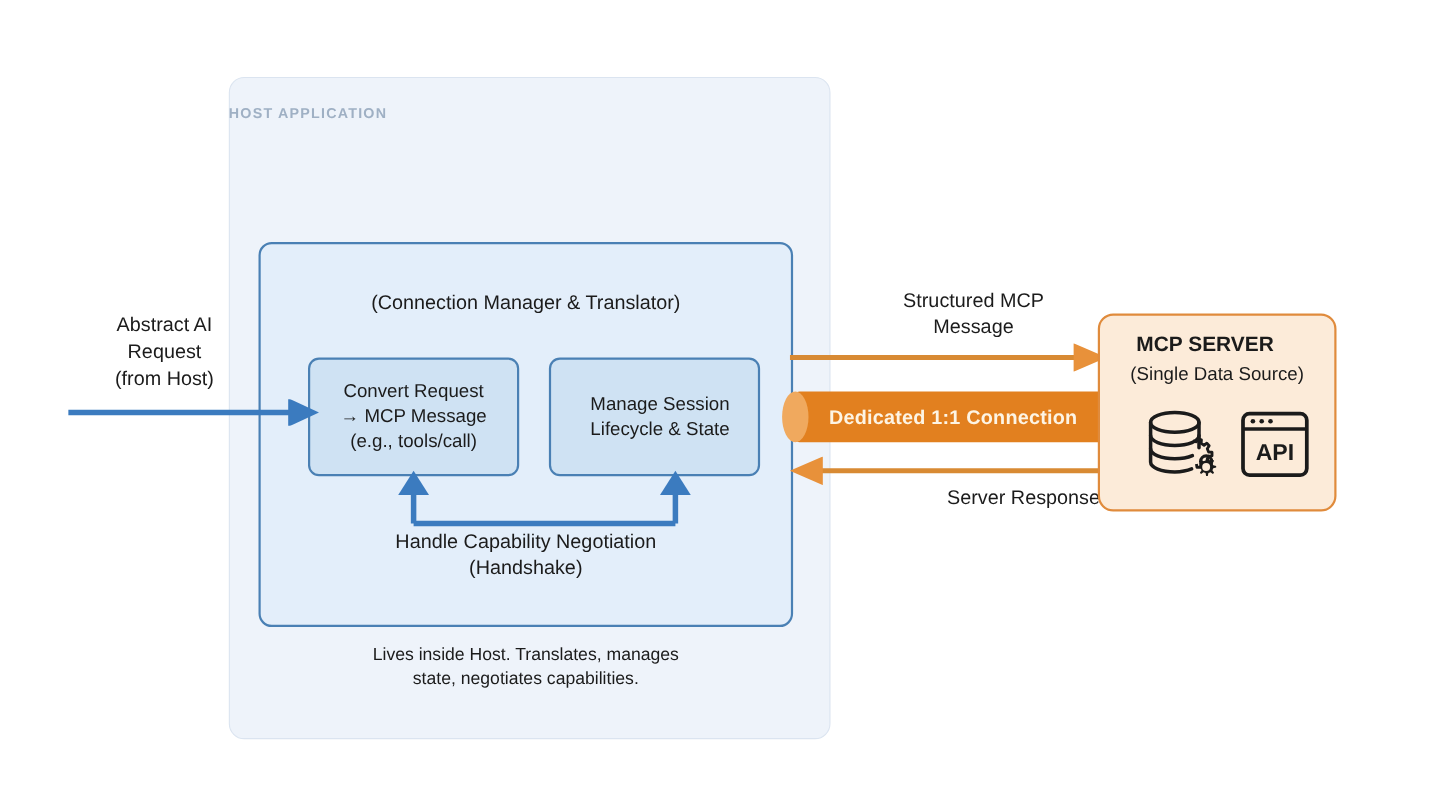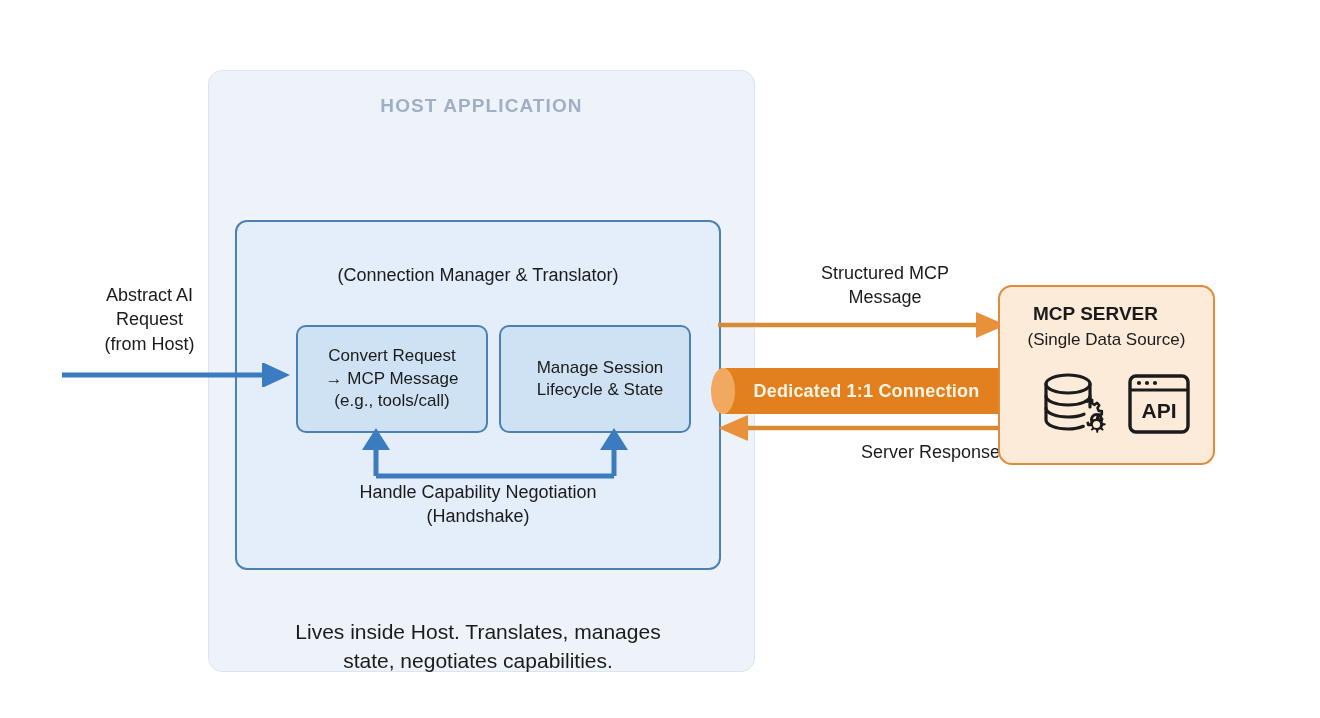--- a/index.html
+++ b/index.html
@@ -28,22 +28,21 @@
     background: #eef3fa;
     border: 1px solid #dbe4f0;
     border-radius: 14px;
     box-sizing: border-box;
   }
   .host-title {
     position: absolute;
     left: 208px;
     top: 95px;
     width: 547px;
-    text-align: center;
-    font-size: 19px;
+    font-size: 13px;
     font-weight: bold;
     letter-spacing: 1.1px;
     color: #9fb0c4;
   }
 
   
   .client-box {
     position: absolute;
     left: 235px;
     top: 220px;
@@ -85,21 +84,21 @@
     box-sizing: border-box;
     display: flex;
     align-items: center;
     justify-content: center;
     text-align: center;
     font-size: 17px;
     line-height: 1.32;
     color: #1b1b1b;
     padding: 0 6px;
   }
-  .sub-box-left  { left: 296px; width: 192px; }
+  .sub-box-left  { left: 280px; width: 192px; }
   .sub-box-right { left: 499px; width: 192px; padding-left: 16px; }
   .sub-box span { display: block; }
 
   
   .handshake-svg {
     position: absolute;
     left: 350px;
     top: 428px;
     width: 290px;
     height: 54px;
@@ -115,24 +114,23 @@
     color: #1b1b1b;
   }
 
   
   .host-note {
     position: absolute;
     left: 235px;
     top: 585px;
     width: 486px;
     text-align: center;
-    font-size: 21px;
+    font-size: 16px;
     line-height: 1.4;
     color: #1b1b1b;
-    margin-top: 32px;
   }
 
   
   .request-label {
     position: absolute;
     left: 62px;
     top: 283px;
     width: 175px;
     text-align: center;
     font-size: 18px;
@@ -222,21 +220,21 @@
     position: absolute;
     left: 718px;
     top: 415px;
     width: 288px;
     height: 26px;
   }
 
   .pipe {
     position: absolute;
     left: 711px;
-    top: 368px;
+    top: 356px;
     width: 299px;
     height: 63px;
   }
   .pipe-body {
     position: absolute;
     left: 12px;
     top: 0;
     width: 287px;
     height: 46px;
     background: #e2801f;

